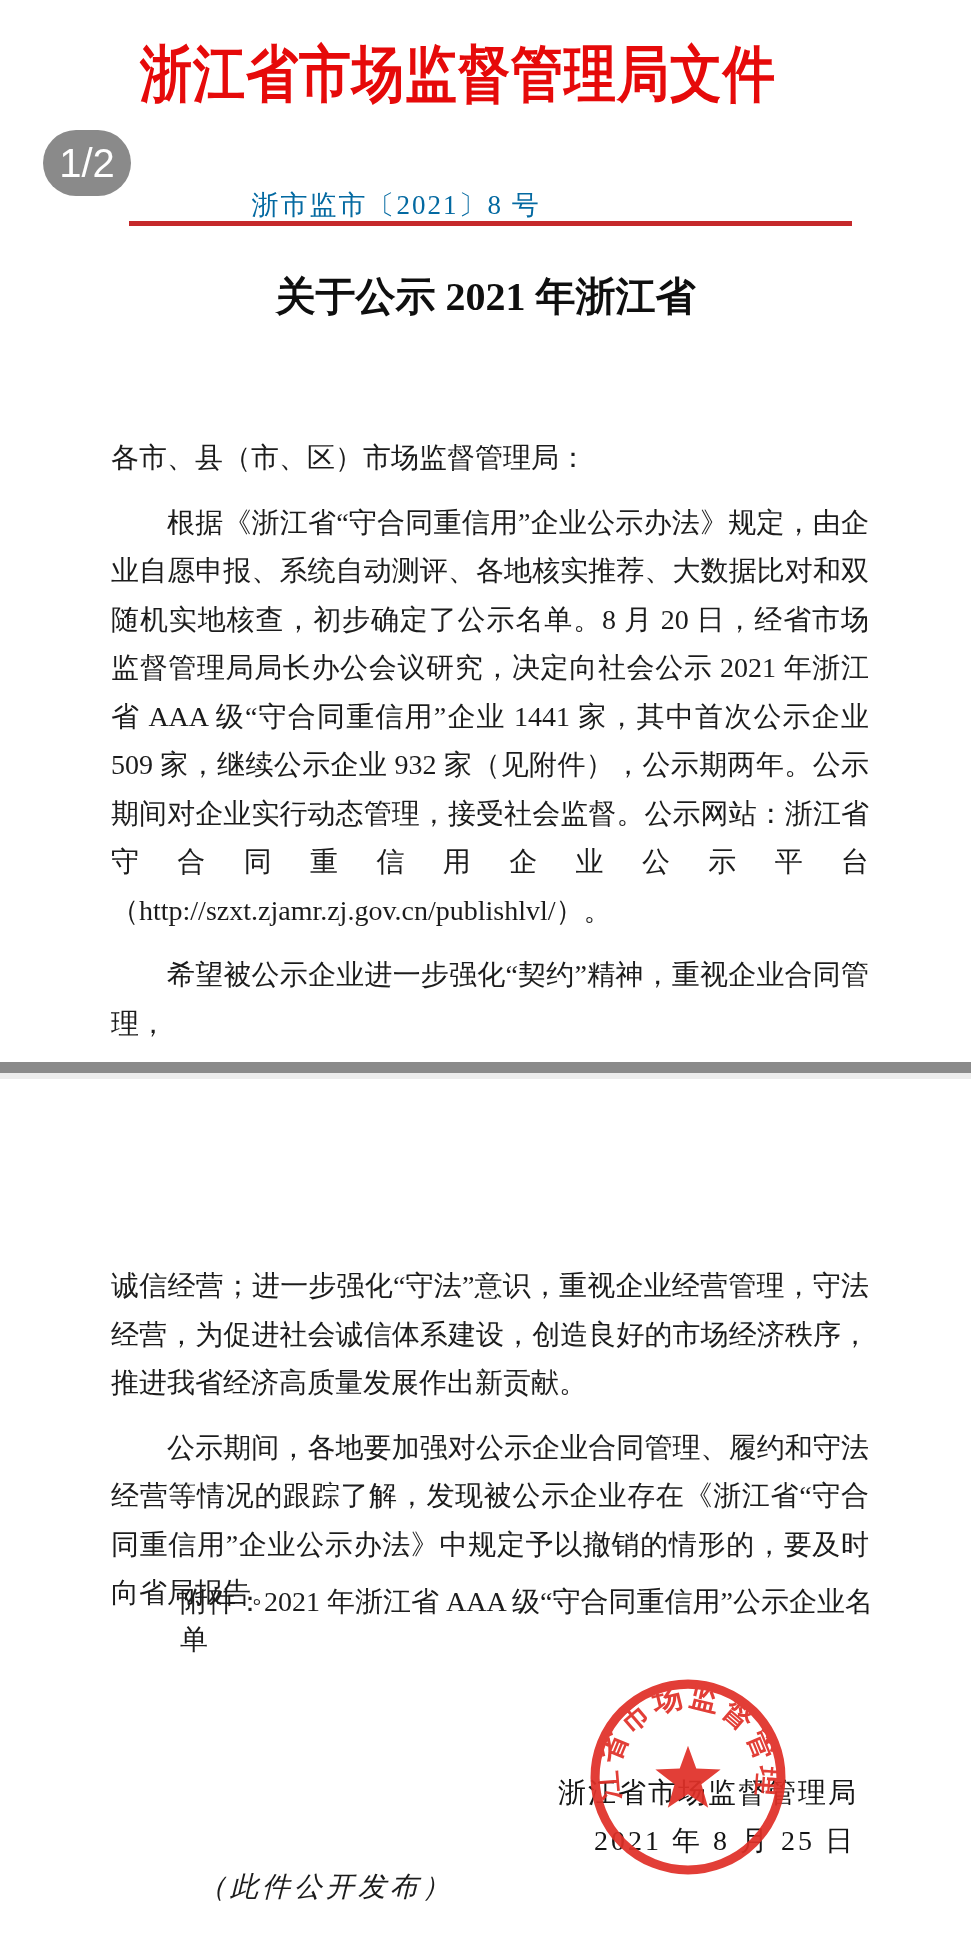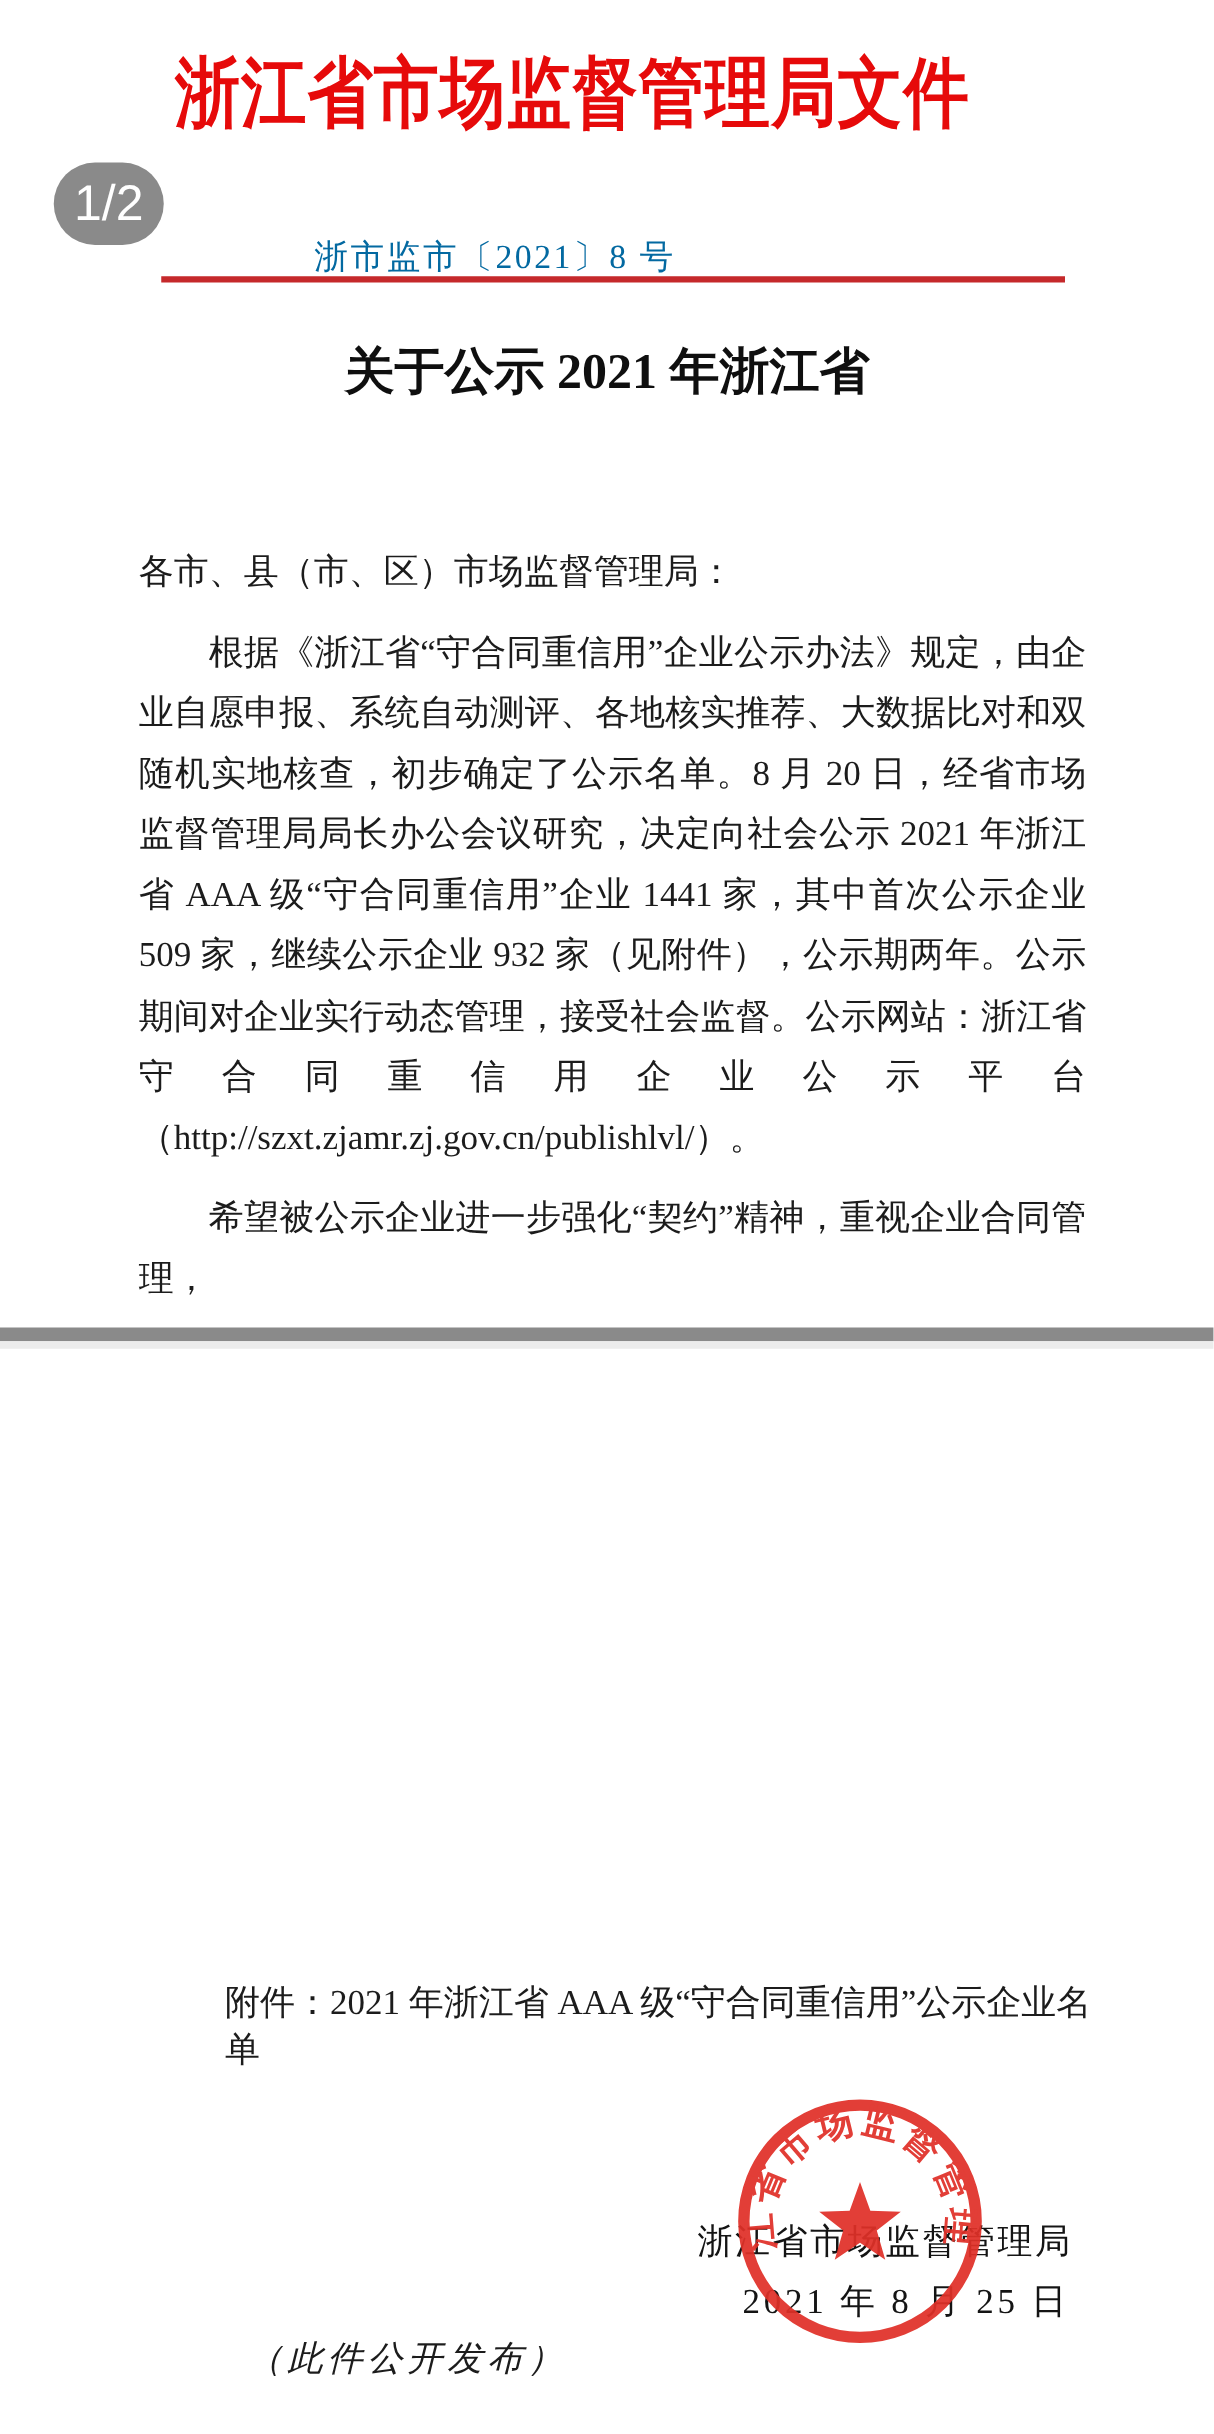--- a/index.html
+++ b/index.html
@@ -103,20 +103,24 @@
 
   <div class="body-block" id="body-page1">
     <p>各市、县（市、区）市场监督管理局：</p>
     <p class="indent">根据《浙江省“守合同重信用”企业公示办法》规定，由企业自愿申报、系统自动测评、各地核实推荐、大数据比对和双随机实地核查，初步确定了公示名单。8 月 20 日，经省市场监督管理局局长办公会议研究，决定向社会公示 2021 年浙江省 AAA 级“守合同重信用”企业 1441 家，其中首次公示企业 509 家，继续公示企业 932 家（见附件），公示期两年。公示期间对企业实行动态管理，接受社会监督。公示网站：浙江省守合同重信用企业公示平台（http://szxt.zjamr.zj.gov.cn/publishlvl/）。</p>
     <p class="indent">希望被公示企业进一步强化“契约”精神，重视企业合同管理，</p>
   </div>
 
   <div class="page-separator"></div>
   <div class="page-separator-light"></div>
 
+  <div class="body-block" id="body-page2">
+    <p>诚信经营；进一步强化“守法”意识，重视企业经营管理，守法经营，为促进社会诚信体系建设，创造良好的市场经济秩序，推进我省经济高质量发展作出新贡献。</p>
+    <p class="indent">公示期间，各地要加强对公示企业合同管理、履约和守法经营等情况的跟踪了解，发现被公示企业存在《浙江省“守合同重信用”企业公示办法》中规定予以撤销的情形的，要及时向省局报告。</p>
+  </div>
 
   <div class="attachment-line">附件：2021 年浙江省 AAA 级“守合同重信用”公示企业名单</div>
 
   <div class="signature-agency">浙江省市场监督管理局</div>
   <div class="signature-date">2021 年 8 月 25 日</div>
 
   <svg class="stamp" viewBox="0 0 200 200">
     <circle cx="100" cy="100" r="92" fill="none" stroke="#e03028" stroke-width="9"></circle>
     <defs>
       <path id="stamp-arc" d="M 39.4 135 A 70 70 0 1 1 160.6 135" fill="none"></path>

